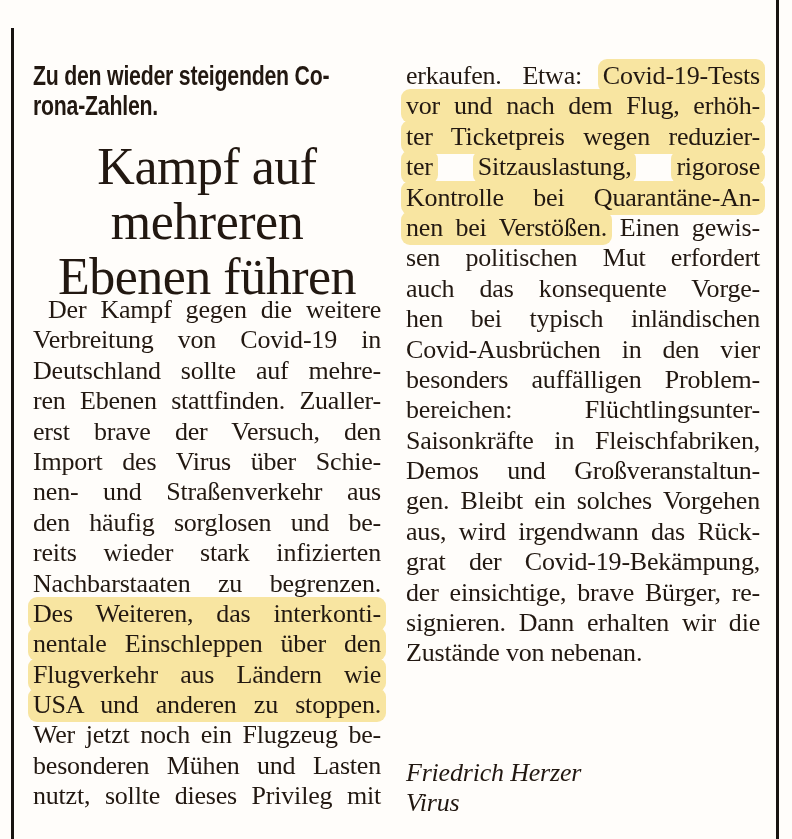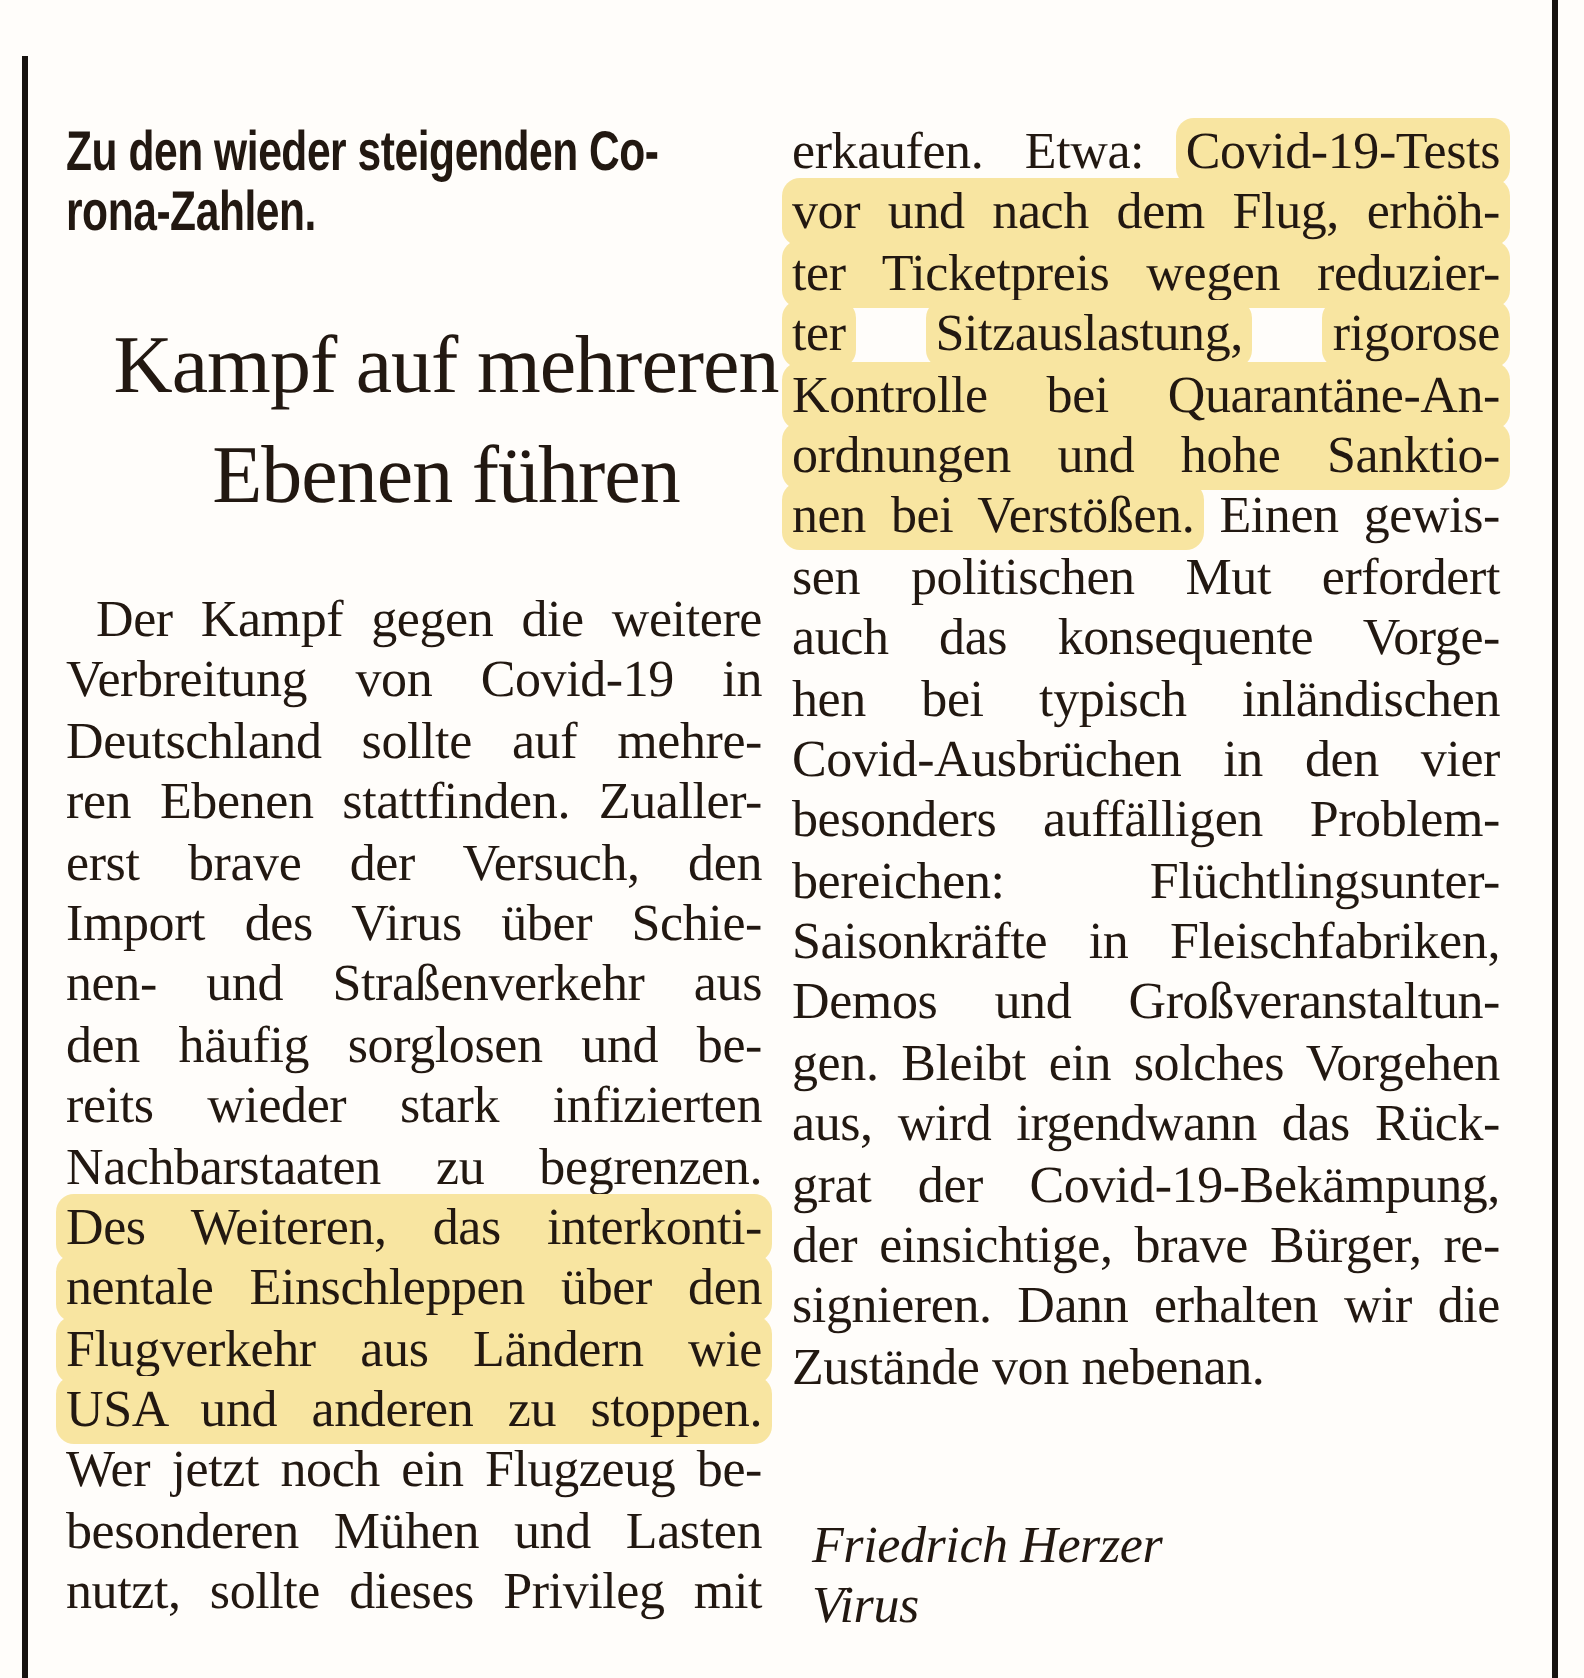--- a/index.html
+++ b/index.html
@@ -25,32 +25,32 @@
   .kicker{
     position:absolute;left:33px;top:61px;width:460px;
     font-family:"Liberation Sans", sans-serif;
     font-weight:bold;
     font-size:28px;line-height:30px;
     transform:scaleX(0.76);transform-origin:left top;
     letter-spacing:-0.3px;
   }
   .headline{
     position:absolute;left:33px;top:139px;width:348px;
-    margin:16px;font-weight:normal;
-    font-size:41px;line-height:55px;
+    margin:0;font-weight:normal;
+    font-size:52px;line-height:55px;
     text-align:center;
     letter-spacing:-0.5px;
   }
   .col{
     position:absolute;
     font-size:26px;
     letter-spacing:-0.2px;
   }
   .col-left{left:33px;top:275px;width:348px;margin-top:20px;}
-  .col-right{left:396px;top:61px;width:354px;}
+  .col-right{left:406px;top:61px;width:354px;}
   .line{
     height:30.4px;line-height:30.4px;
     text-align:justify;text-align-last:justify;
     white-space:nowrap;
   }
   .line.last{text-align-last:left;}
   .line.indent{padding-left:15px;}
   .hl{
     background:var(--hl);
     border-radius:9px;
@@ -101,21 +101,20 @@
       <div class="line"><span>besonderen Mühen und Lasten</span></div>
       <div class="line"><span>nutzt, sollte dieses Privileg mit</span></div>
     </div>
 
   <div class="col col-right">
       <div class="line"><span>erkaufen. Etwa: </span><span class="hl">Covid-19-Tests</span></div>
       <div class="line"><span class="hl">vor und nach dem Flug, erhöh-</span></div>
       <div class="line"><span class="hl">ter Ticketpreis wegen reduzier-</span></div>
       <div class="line"><span class="hl">ter</span><span> </span><span class="hl">Sitzauslastung,</span><span> </span><span class="hl">rigorose</span></div>
       <div class="line"><span class="hl">Kontrolle bei Quarantäne-An-</span></div>
-      <div class="line"><span class="hl">ordnungen und hohe Sanktio-</span></div>
       <div class="line"><span class="hl">nen bei Verstößen.</span><span> Einen gewis-</span></div>
       <div class="line"><span>sen politischen Mut erfordert</span></div>
       <div class="line"><span>auch das konsequente Vorge-</span></div>
       <div class="line"><span>hen bei typisch inländischen</span></div>
       <div class="line"><span>Covid-Ausbrüchen in den vier</span></div>
       <div class="line"><span>besonders auffälligen Problem-</span></div>
       <div class="line"><span>bereichen: Flüchtlingsunter-</span></div>
       <div class="line"><span>Saisonkräfte in Fleischfabriken,</span></div>
       <div class="line"><span>Demos und Großveranstaltun-</span></div>
       <div class="line"><span>gen. Bleibt ein solches Vorgehen</span></div>

